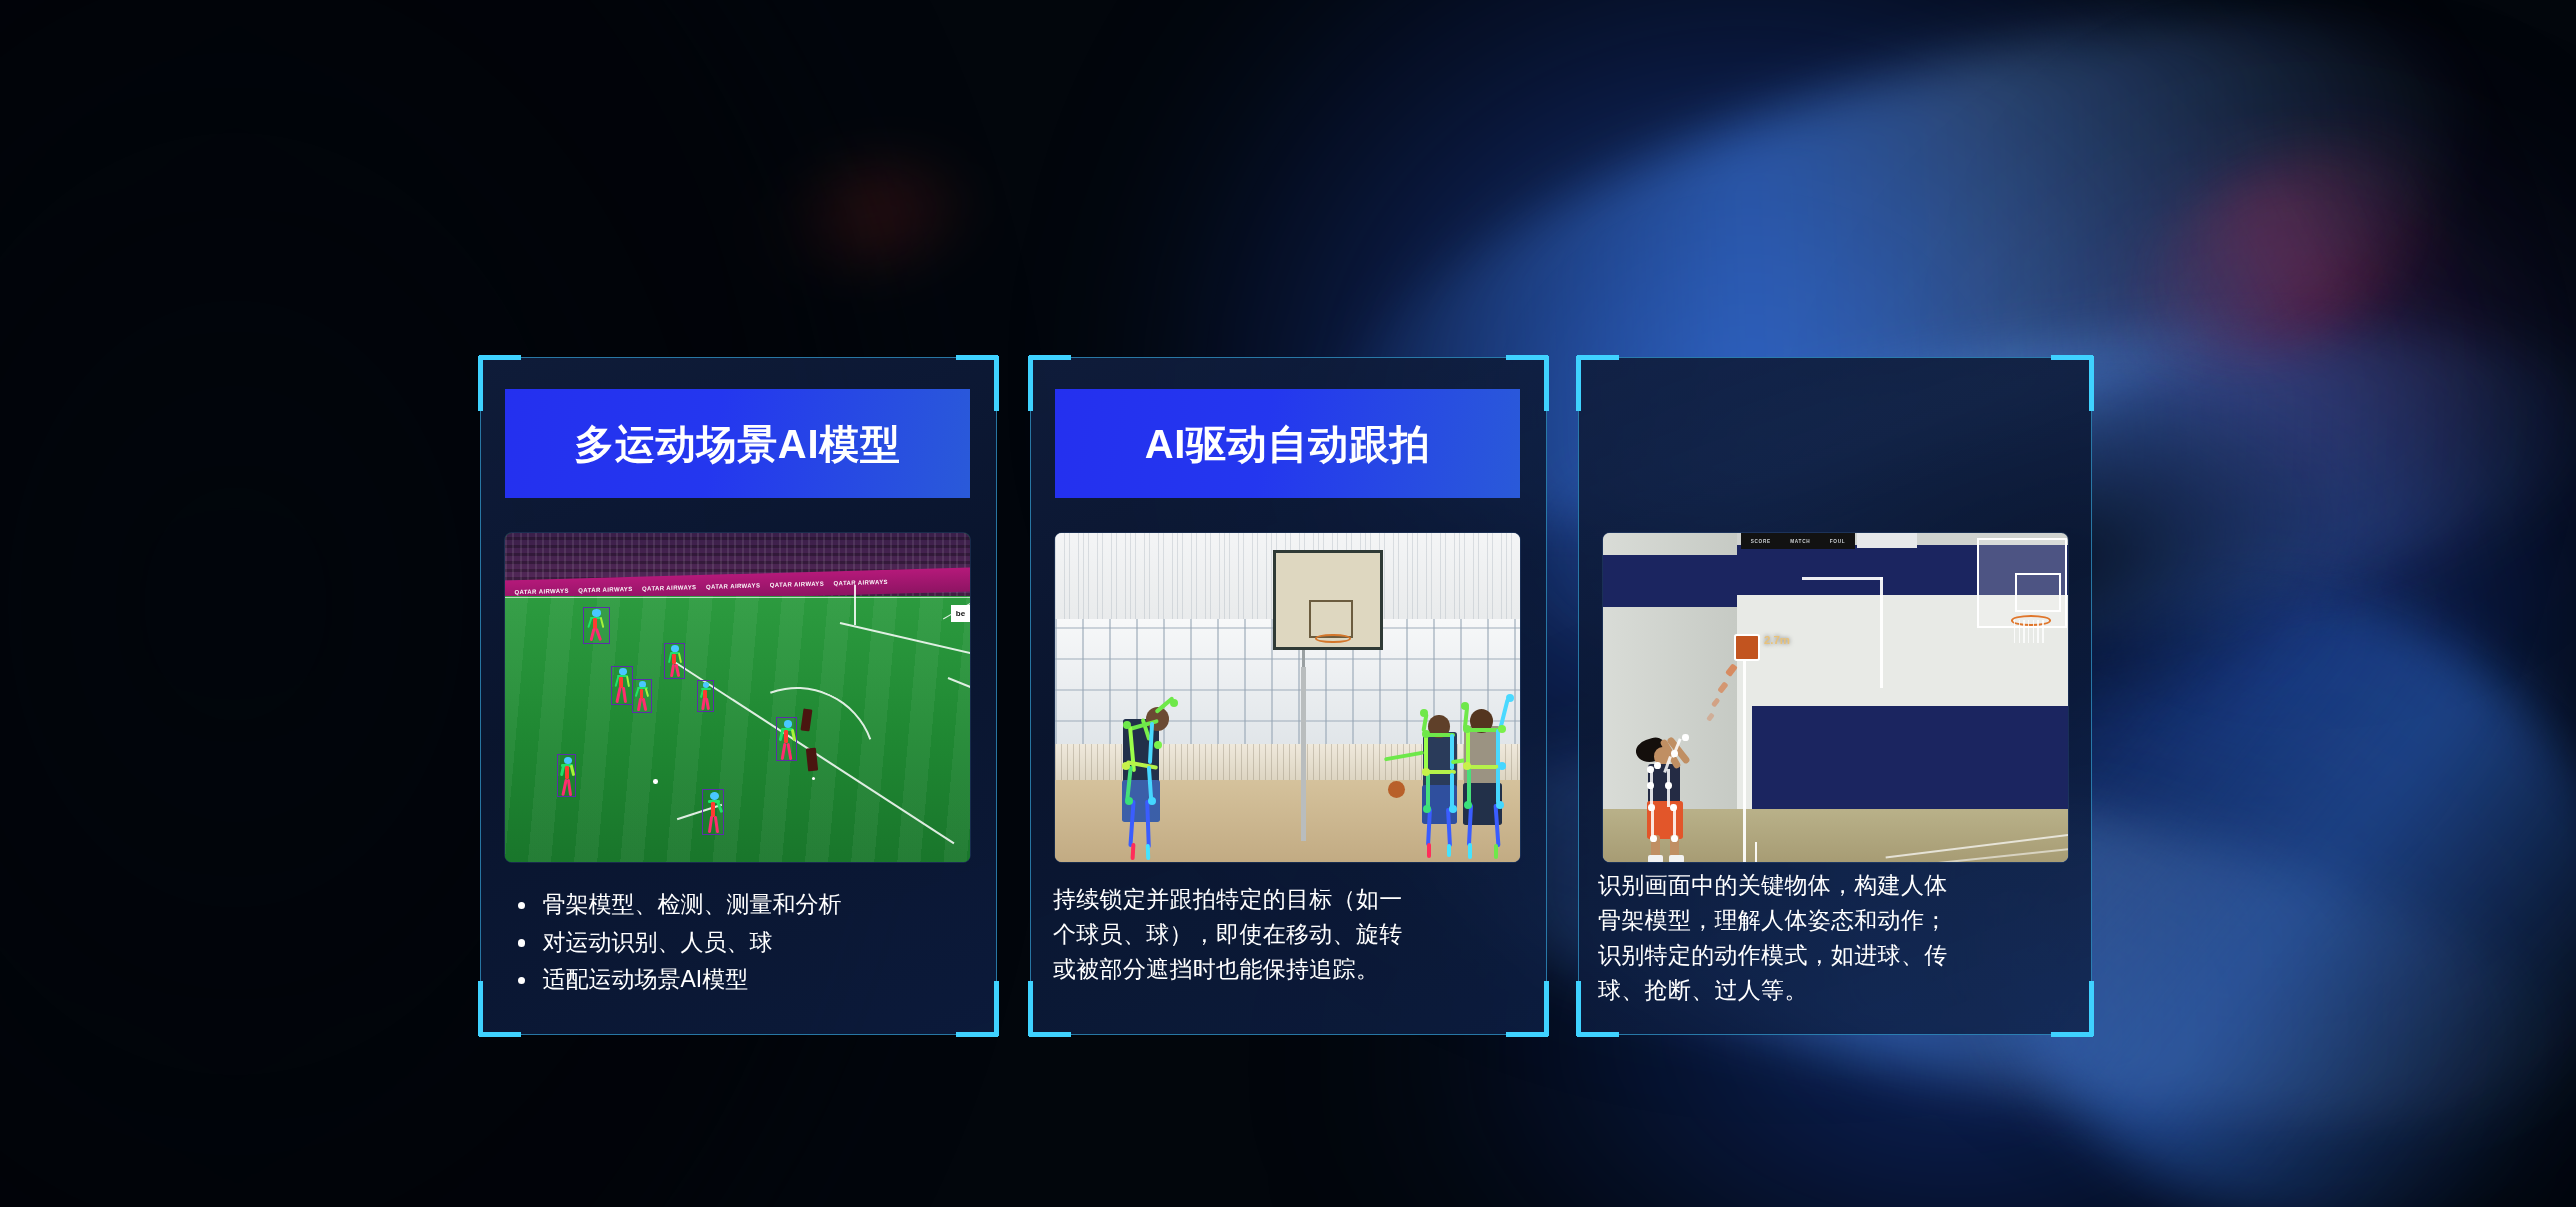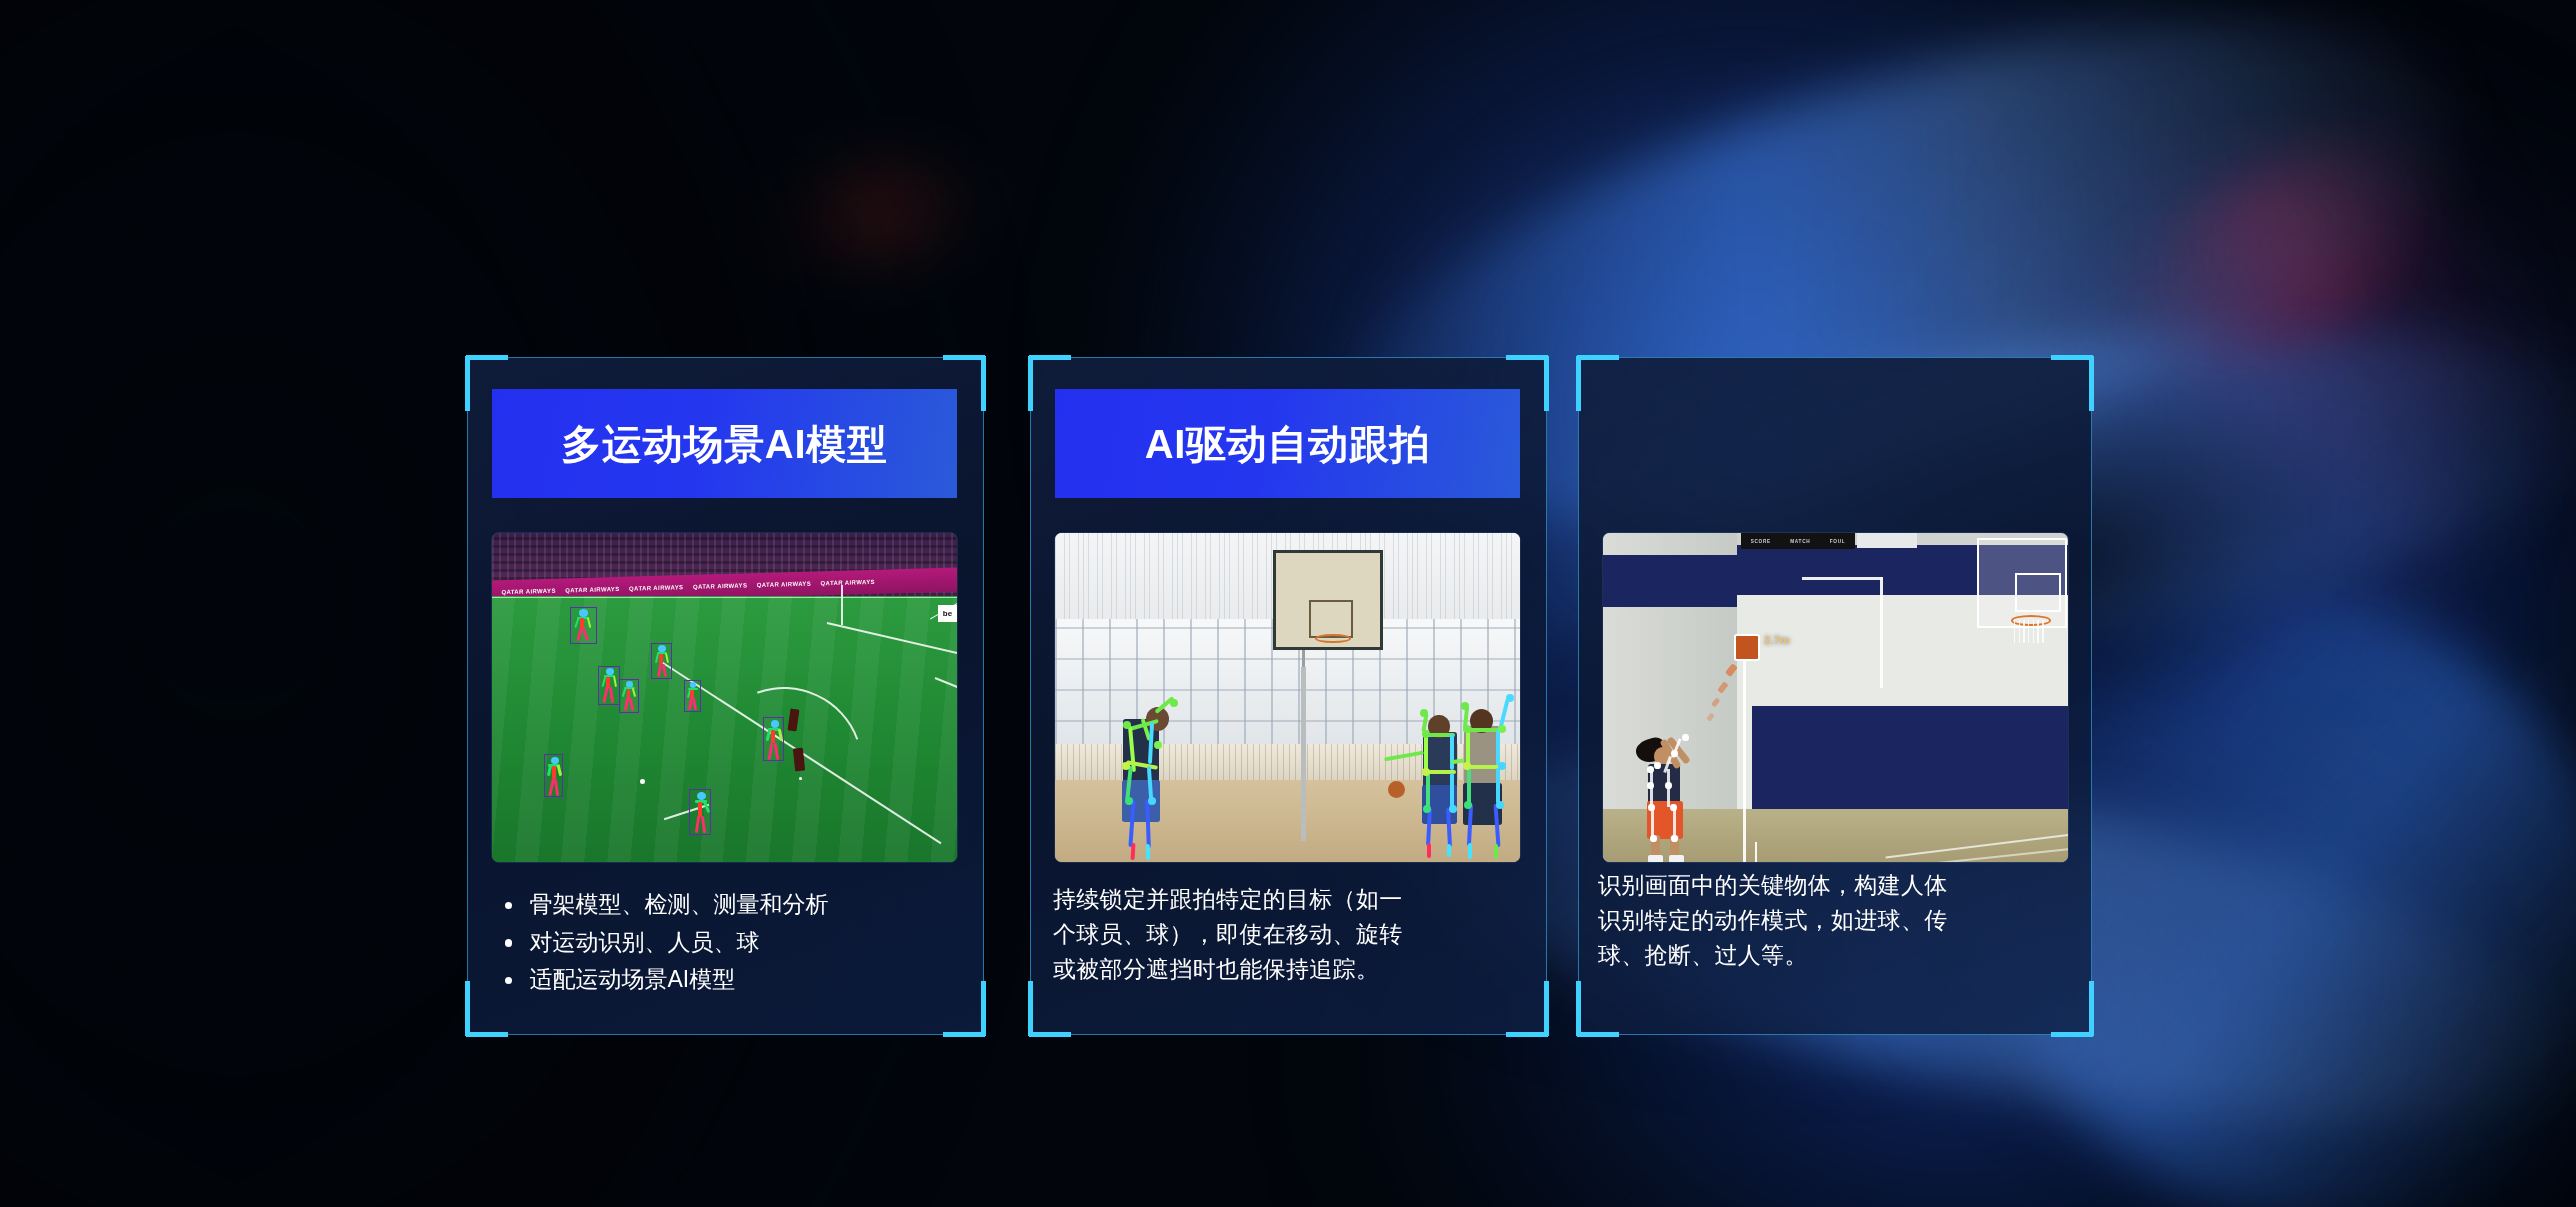--- a/index.html
+++ b/index.html
@@ -172,21 +172,21 @@
               background:radial-gradient(ellipse at 50% 50%,rgba(0,3,10,.85),rgba(0,3,10,0) 70%);"></div>
   <div class="streak" style="left:2113px;top:168px;width:349px;height:174px;transform:rotate(-28deg);
               background:linear-gradient(90deg,rgba(160,30,90,0),rgba(190,50,90,.30),rgba(160,30,90,0));"></div>
   <div class="streak" style="left:758px;top:168px;width:228px;height:94px;transform:rotate(-10deg);
               background:linear-gradient(90deg,rgba(150,30,40,0),rgba(180,50,40,.22),rgba(150,30,40,0));"></div>
   <div class="blob" style="left:-402px;top:-268px;width:1275px;height:1744px;background:radial-gradient(ellipse at 50% 50%,rgba(2,6,12,.0),rgba(1,3,8,.9) 70%);"></div>
 </div>
 
 <div id="stage">
 
-  <div class="card" style="left:467px;top:357px;width:517px;height:678px;">
+  <div class="card" style="left:480px;top:357px;width:517px;height:678px;">
     <div class="card-surface"></div>
     <div class="card-outline"></div>
     <span class="br h tl-h"></span>
     <span class="br v tl-v"></span>
     <span class="br h tr-h"></span>
     <span class="br v tr-v"></span>
     <span class="br h bl-h"></span>
     <span class="br v bl-v"></span>
     <span class="br h br-h"></span>
     <span class="br v br-v"></span>
@@ -533,20 +533,21 @@
             <i style="position:absolute;display:block;left:19px;top:35px;width:2.7px;height:38px;background:rgba(255,255,255,.85);"></i>
             <i style="position:absolute;display:block;left:36px;top:35px;width:2.7px;height:38px;background:rgba(255,255,255,.85);"></i>
             <i style="position:absolute;display:block;left:20px;top:72px;width:2.7px;height:31px;background:rgba(255,255,255,.85);"></i>
             <i style="position:absolute;display:block;left:42px;top:72px;width:2.7px;height:31px;background:rgba(255,255,255,.85);"></i>
           </div>
         </div>
       </div>
 
       <div class="card-body" style="top:511px;left:20px;right:16px;">
         <p class="para">识别画面中的关键物体，构建人体</p>
+        <p class="para">骨架模型，理解人体姿态和动作；</p>
         <p class="para">识别特定的动作模式，如进球、传</p>
         <p class="para">球、抢断、过人等。</p>
       </div>
     </div>
   </div>
 
 </div>
 
 
 </body></html>

